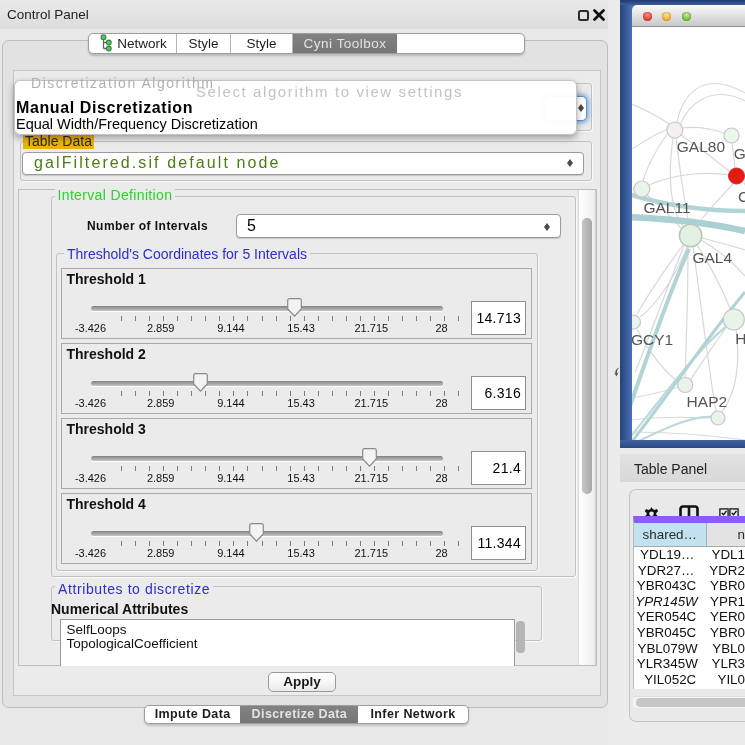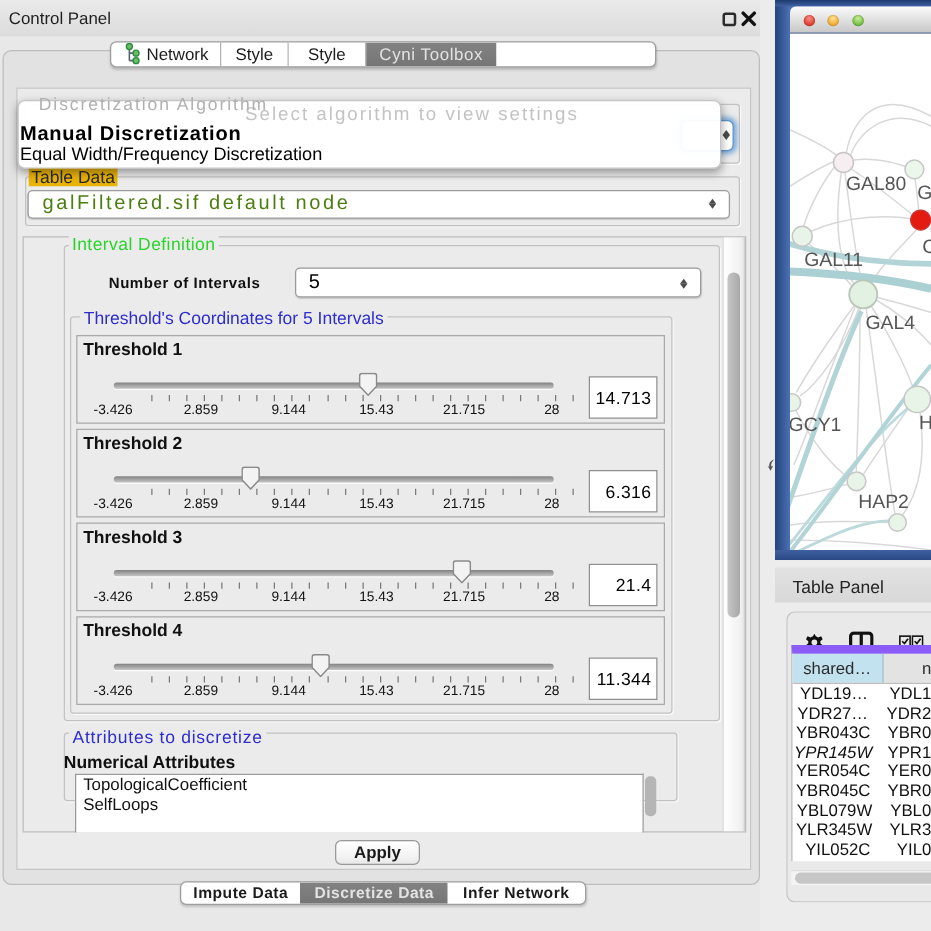--- a/index.html
+++ b/index.html
@@ -252,22 +252,22 @@
     <svg class="thumb" style="left:187.4px;" width="15" height="19" viewBox="0 0 15 19">
       <path d="M2.5 0.7 L12.5 0.7 Q14.3 0.7 14.3 2.5 L14.3 11 L7.5 18.2 L0.7 11 L0.7 2.5 Q0.7 0.7 2.5 0.7 Z" fill="#f3f3f3" stroke="#8a8a8a" stroke-width="1.2"></path>
     </svg>
     <div class="vbox">11.344</div>
   </div>
 
 <div class="gbox" style="left:50.5px;top:586px;width:491px;height:54.5px;"></div>
 <div class="gtitle" style="left:55px;top:581.5px;color:#2d2dcc;letter-spacing:0.6px;">Attributes to discretize</div>
 <div class="abs" style="left:51px;top:601px;font-size:14px;font-weight:bold;color:#111;">Numerical Attributes</div>
 <div class="abs" style="left:59.5px;top:619px;width:455px;height:47px;background:#fff;border:1px solid #9a9a9a;border-bottom:none;overflow:hidden;">
+  <div class="item" style="padding-left:6px;padding-top:3px;">SelfLoops</div>
   <div class="item" style="padding-left:6px;">TopologicalCoefficient</div>
-  <div class="item" style="padding-left:6px;padding-top:3px;">SelfLoops</div>
 </div>
 <div class="abs" style="left:516px;top:620.5px;width:9px;height:32px;background:#b5b5b5;border-radius:4px;"></div>
 
 <div class="abs" style="left:268px;top:671.5px;width:68px;height:20px;background:linear-gradient(#ffffff,#f2f2f2 70%,#e8e8e8);border:1px solid #999;border-radius:5px;font-size:13.5px;font-weight:bold;color:#1a1a1a;text-align:center;line-height:18px;">Apply</div>
 
 <div class="abs" style="left:144px;top:704.5px;width:324.5px;height:19.5px;background:#fff;border:1px solid #9e9e9e;border-radius:5px;overflow:hidden;display:flex;font-size:12.5px;font-weight:bold;letter-spacing:0.4px;box-shadow:0 1.5px 2px rgba(0,0,0,0.18);">
   <div class="seg" style="width:95.3px;">Impute Data</div>
   <div class="seg segdark" style="width:118.2px;">Discretize Data</div>
   <div class="seg" style="flex:1;">Infer Network</div>
 </div>

